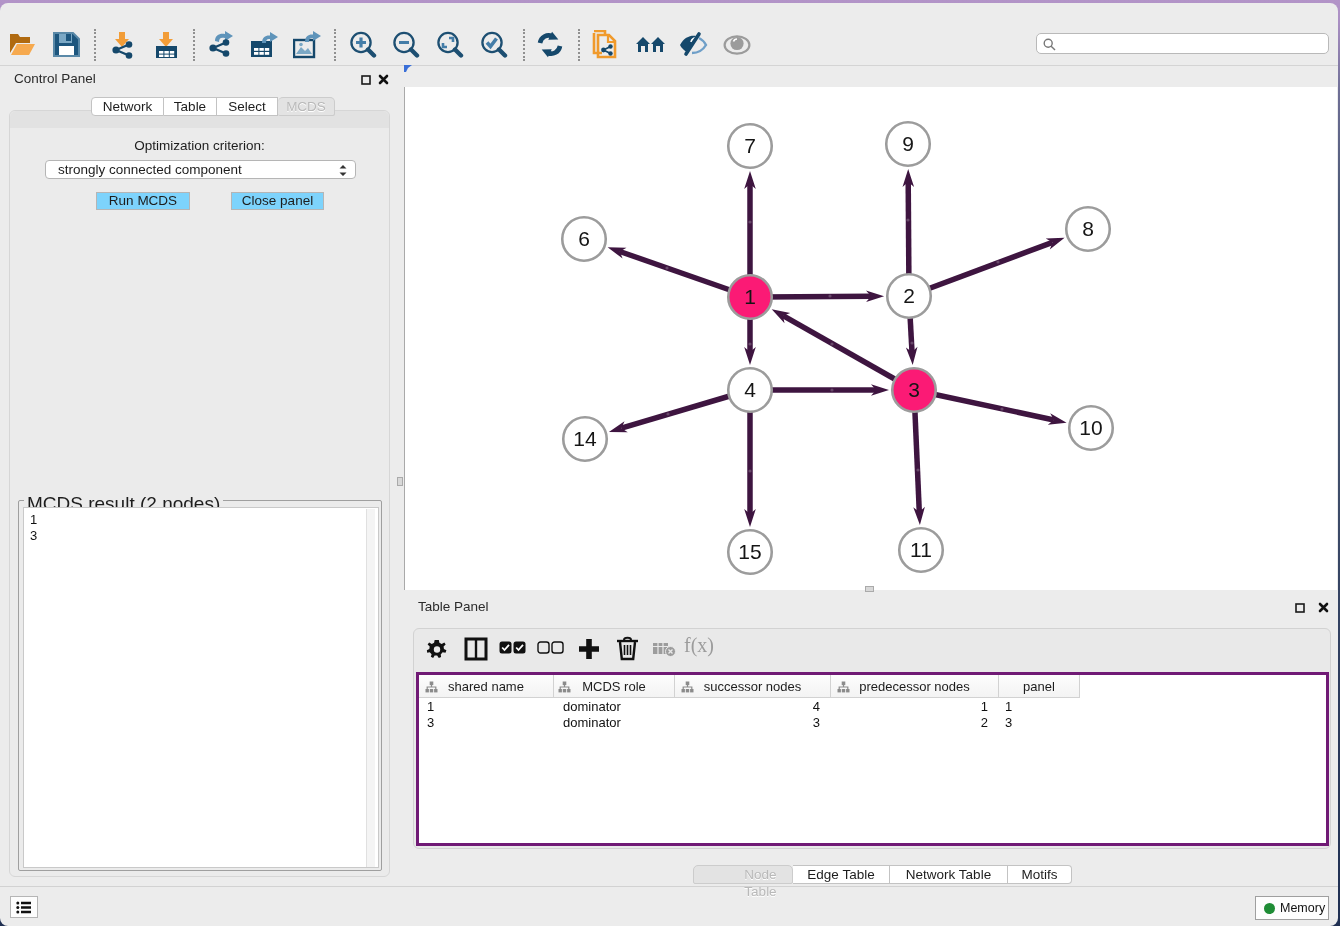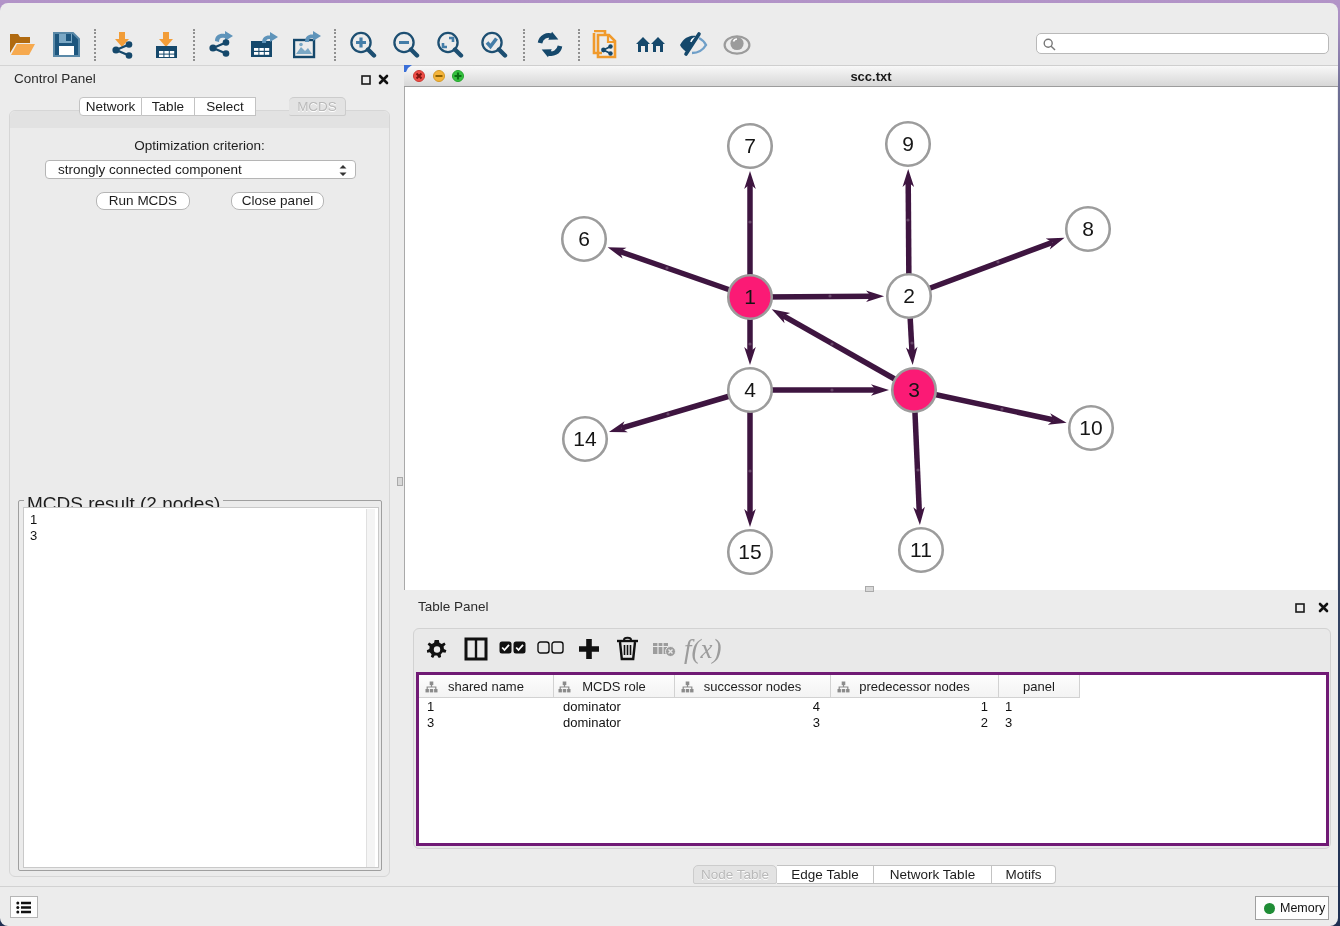--- a/index.html
+++ b/index.html
@@ -19,21 +19,21 @@
 #cp-title { position:absolute; left:14px; top:68px; font-size:13.5px; color:#2b2b2b; }
 .tabrow { position:absolute; display:flex; z-index:5; }
 .tab { font-size:13.5px; color:#1d1d1d; background:#fff; border:1px solid #c3c3c3; border-left:none; text-align:center; line-height:17px; height:19px; }
 .tab.first { border-left:1px solid #c3c3c3; border-radius:4px 0 0 4px; }
 .tab.last { border-radius:0 4px 4px 0; }
 .tab.sel { background:#e3e3e3; color:#b9b9b9; text-shadow:0 1px 0 #fff; border-color:#cccccc; border-radius:5px 5px 2px 2px; }
 #mcds-panel { position:absolute; left:9px; top:107px; width:381px; height:767px; background:#ebebeb; border:1px solid #d6d6d6; border-radius:6px; }
 #mcds-strip { position:absolute; left:0px; top:0px; width:100%; height:17px; background:#e2e2e2; border-radius:6px 6px 0 0; }
 #opt-label { position:absolute; left:0; top:27px; width:100%; text-align:center; font-size:13.5px; color:#1d1d1d; }
 #opt-select { position:absolute; left:35px; top:49px; width:311px; height:19px; background:#fff; border:1px solid #b5b5b5; border-radius:4px; font-size:13.5px; color:#1d1d1d; line-height:17px; padding-left:12px; }
-.btn { position:absolute; top:81px; height:18px; background:#ffffff; border:1px solid #b5b5b5; border-radius:8px; font-size:13.5px; color:#1d1d1d; text-align:center; line-height:16px; }
+.btn { position:absolute; top:81px; height:18px; background:#7dd3fc; border:1px solid #b5b5b5; border-radius:0; font-size:13.5px; color:#1d1d1d; text-align:center; line-height:16px; }
 #fieldset { position:absolute; left:8px; top:389px; width:364px; height:371px; border:1px solid #9f9f9f; border-radius:2px; }
 #legend { position:absolute; left:5px; top:-8px; background:#ebebeb; padding:0 3px; font-size:19px; color:#1d1d1d; }
 #resultbox { position:absolute; left:4px; top:6px; width:356px; height:361px; background:#fff; border:1px solid #c9c9c9; font-size:13px; color:#111; line-height:16px; padding:4px 0 0 6px; }
 #res-scroll { position:absolute; right:3px; top:1px; width:9px; height:358px; background:#f4f4f4; border-left:1px solid #e0e0e0; }
 
 #netwin { position:absolute; left:404px; top:62px; width:934px; height:525px; }
 #nw-title { position:absolute; left:0; top:0; width:100%; height:22px; background:linear-gradient(#f8f8f8, #d7d7d7); border-bottom:1px solid #9c9c9c; border-top:1px solid #cfcfcf; }
 .tfl { position:absolute; top:4px; width:12px; height:12px; border-radius:50%; }
 .tfl svg { position:absolute; left:0; top:0; display:block; }
 #nw-text { position:absolute; top:3px; width:100%; text-align:center; font-size:13px; font-weight:bold; color:#1a1a1a; }
@@ -173,59 +173,41 @@
   <div id="cp-title">Control Panel</div>
   <div id="cp-btns">
     <svg style="position:absolute; left:361px; top:72px;" width="10" height="10" viewBox="0 0 10 10">
         <rect x="1" y="1" width="8" height="8" fill="none" stroke="#1a1a1a" stroke-width="1.6"></rect>
       </svg>
     <svg style="position:absolute; left:378px; top:71px;" width="11" height="11" viewBox="0 0 11 11">
         <path d="M2 2 L9 9 M9 2 L2 9" stroke="#111" stroke-width="2.6" stroke-linecap="round"></path>
       </svg>
   </div>
   <div class="tabrow" style="left:79px; top:94px;">
-    <div class="tab first" style="width:63px;">Network</div>
+    <div class="tab first" style="width:73px;margin-left:12px;">Network</div>
     <div class="tab" style="width:53px;">Table</div>
     <div class="tab" style="width:61px;">Select</div>
-    <div class="tab last sel" style="width:57px;margin-left:33px;">MCDS</div>
+    <div class="tab last sel" style="width:57px;">MCDS</div>
   </div>
   <div id="mcds-panel">
     <div id="mcds-strip"></div>
     <div id="opt-select">strongly connected component
       <svg style="position:absolute; right:7px; top:3px;" width="10" height="13" viewBox="0 0 10 13">
           <path d="M1.5 4.5 L5 1 L8.5 4.5 Z M1.5 8.5 L5 12 L8.5 8.5 Z" fill="#333"></path>
         </svg>
     </div>
     <div id="opt-label">Optimization criterion:</div>
     <div class="btn" style="left:86px; width:94px;">Run MCDS</div>
     <div class="btn" style="left:208px; width:93px;margin-left:13px;">Close panel</div>
     <div id="fieldset">
       <div id="legend">MCDS result (2 nodes)</div>
       <div id="resultbox">1<br>3<div id="res-scroll"></div></div>
     </div>
   </div>
   <div id="netwin">
-    <div id="nw-title">
-      <div class="tfl" style="left:9px; background:#ef4d47; border:1px solid #c93a34;">
-          <svg width="10" height="10" viewBox="0 0 10 10">
-            <path d="M2.5 2.5 L7.5 7.5 M7.5 2.5 L2.5 7.5" stroke="#7e1511" stroke-width="2"></path>
-          </svg>
-        </div>
-      <div class="tfl" style="left:28.5px; background:#f5b43a; border:1px solid #d39a28;">
-          <svg width="10" height="10" viewBox="0 0 10 10">
-            <path d="M1.5 5 L8.5 5" stroke="#8e6203" stroke-width="2.2"></path>
-          </svg>
-        </div>
-      <div class="tfl" style="left:48px; background:#35c13f; border:1px solid #24a52e;">
-          <svg width="10" height="10" viewBox="0 0 10 10">
-            <path d="M5 1.5 L5 8.5 M1.5 5 L8.5 5" stroke="#0b6d14" stroke-width="2.2"></path>
-          </svg>
-        </div>
-      <div id="nw-text">scc.txt</div>
-    </div>
     <div id="canvas">
       <svg width="933" height="503" viewBox="0 0 933 503">
       <g transform="translate(-405,-87)">
       <g stroke="#3e1540" stroke-width="5.5">
         <line x1="750" y1="297" x2="750.0" y2="183.9"></line>
         <line x1="750" y1="297" x2="619.8" y2="251.5"></line>
         <line x1="750" y1="297" x2="871.1" y2="296.2"></line>
         <line x1="750" y1="297" x2="750.0" y2="352.1"></line>
         <line x1="909" y1="296" x2="908.2" y2="181.9"></line>
         <line x1="909" y1="296" x2="1052.5" y2="242.3"></line>
@@ -331,21 +313,21 @@
         <path d="M1 5 L22 5" stroke="#111" stroke-width="2.4"></path>
         <path d="M8 4 C8 1 15 1 15 4" stroke="#111" stroke-width="2" fill="none"></path>
         <path d="M8.5 9 L8.5 19 M11.5 9 L11.5 19 M14.5 9 L14.5 19" stroke="#111" stroke-width="1.6"></path>
       </svg>
       <svg style="position:absolute; left:238px; top:13px;" width="24" height="15" viewBox="0 0 24 15">
         <rect x="1" y="1" width="15" height="11" fill="#9c9c9c"></rect>
         <path d="M1 4.5 L16 4.5 M6 1 L6 12 M11 1 L11 12" stroke="#e9e9e9" stroke-width="1.2"></path>
         <circle cx="18.5" cy="9.5" r="5" fill="#9c9c9c" stroke="#e9e9e9" stroke-width="1"></circle>
         <path d="M16.5 7.5 L20.5 11.5 M20.5 7.5 L16.5 11.5" stroke="#e9e9e9" stroke-width="1.4"></path>
       </svg>
-      <div style="position:absolute; left:270px; top:5px; font-family:'Liberation Serif',serif; font-style:italic; font-size:27px; color:#9c9c9c;">f(x)</div>
+      <div style="position:absolute; left:270px; top:5px; font-family:'Liberation Serif',serif; font-size:20px; color:#9c9c9c;">f(x)</div>
     </div>
     <div id="tbl">
       <div id="thead-bg"></div>
       <div class="th" style="left:0; width:135px;">shared name</div>
       <div class="th" style="left:135px; width:121px;">MCDS role</div>
       <div class="th" style="left:256px; width:156px;">successor nodes</div>
       <div class="th" style="left:412px; width:168px;">predecessor nodes</div>
       <div class="th" style="left:580px; width:81px;">panel</div>
       <svg class="hicon" style="position:absolute; left:6px; top:6px;" width="13" height="12" viewBox="0 0 13 12">
           <rect x="4.7" y="0.5" width="3.6" height="3.6" fill="#8b8b8b"></rect>
@@ -387,21 +369,21 @@
       <div class="td" style="left:586px; top:40px;">3</div>
     </div>
   </div>
   <svg style="position:absolute; left:1295px; top:600px;" width="10" height="10" viewBox="0 0 10 10">
       <rect x="1" y="1" width="8" height="8" fill="none" stroke="#1a1a1a" stroke-width="1.6"></rect>
     </svg>
   <svg style="position:absolute; left:1318px; top:599px;" width="11" height="11" viewBox="0 0 11 11">
       <path d="M2 2 L9 9 M9 2 L2 9" stroke="#111" stroke-width="2.6" stroke-linecap="round"></path>
     </svg>
   <div class="tabrow" style="left:693px; top:862px;">
-    <div class="tab first sel" style="width:84px;">Node Table</div>
+    <div class="tab first sel" style="width:100px;padding-left:35px;">Node Table</div>
     <div class="tab" style="width:97px;text-align:center;">Edge Table</div>
     <div class="tab" style="width:118px;">Network Table</div>
     <div class="tab last" style="width:64px;">Motifs</div>
   </div>
   <div style="position:absolute; left:397px; top:474px; width:6px; height:9px; background:#d8d8d8; border:1px solid #aaa;"></div>
   <div style="position:absolute; left:865px; top:583px; width:9px; height:6px; background:#d8d8d8; border:1px solid #aaa;"></div>
   <div id="status-line"></div>
   <div id="listbtn">
     <svg style="position:absolute; left:5px; top:4px;" width="16" height="13" viewBox="0 0 16 13">
       <circle cx="1.8" cy="2" r="1.5" fill="#111"></circle>

